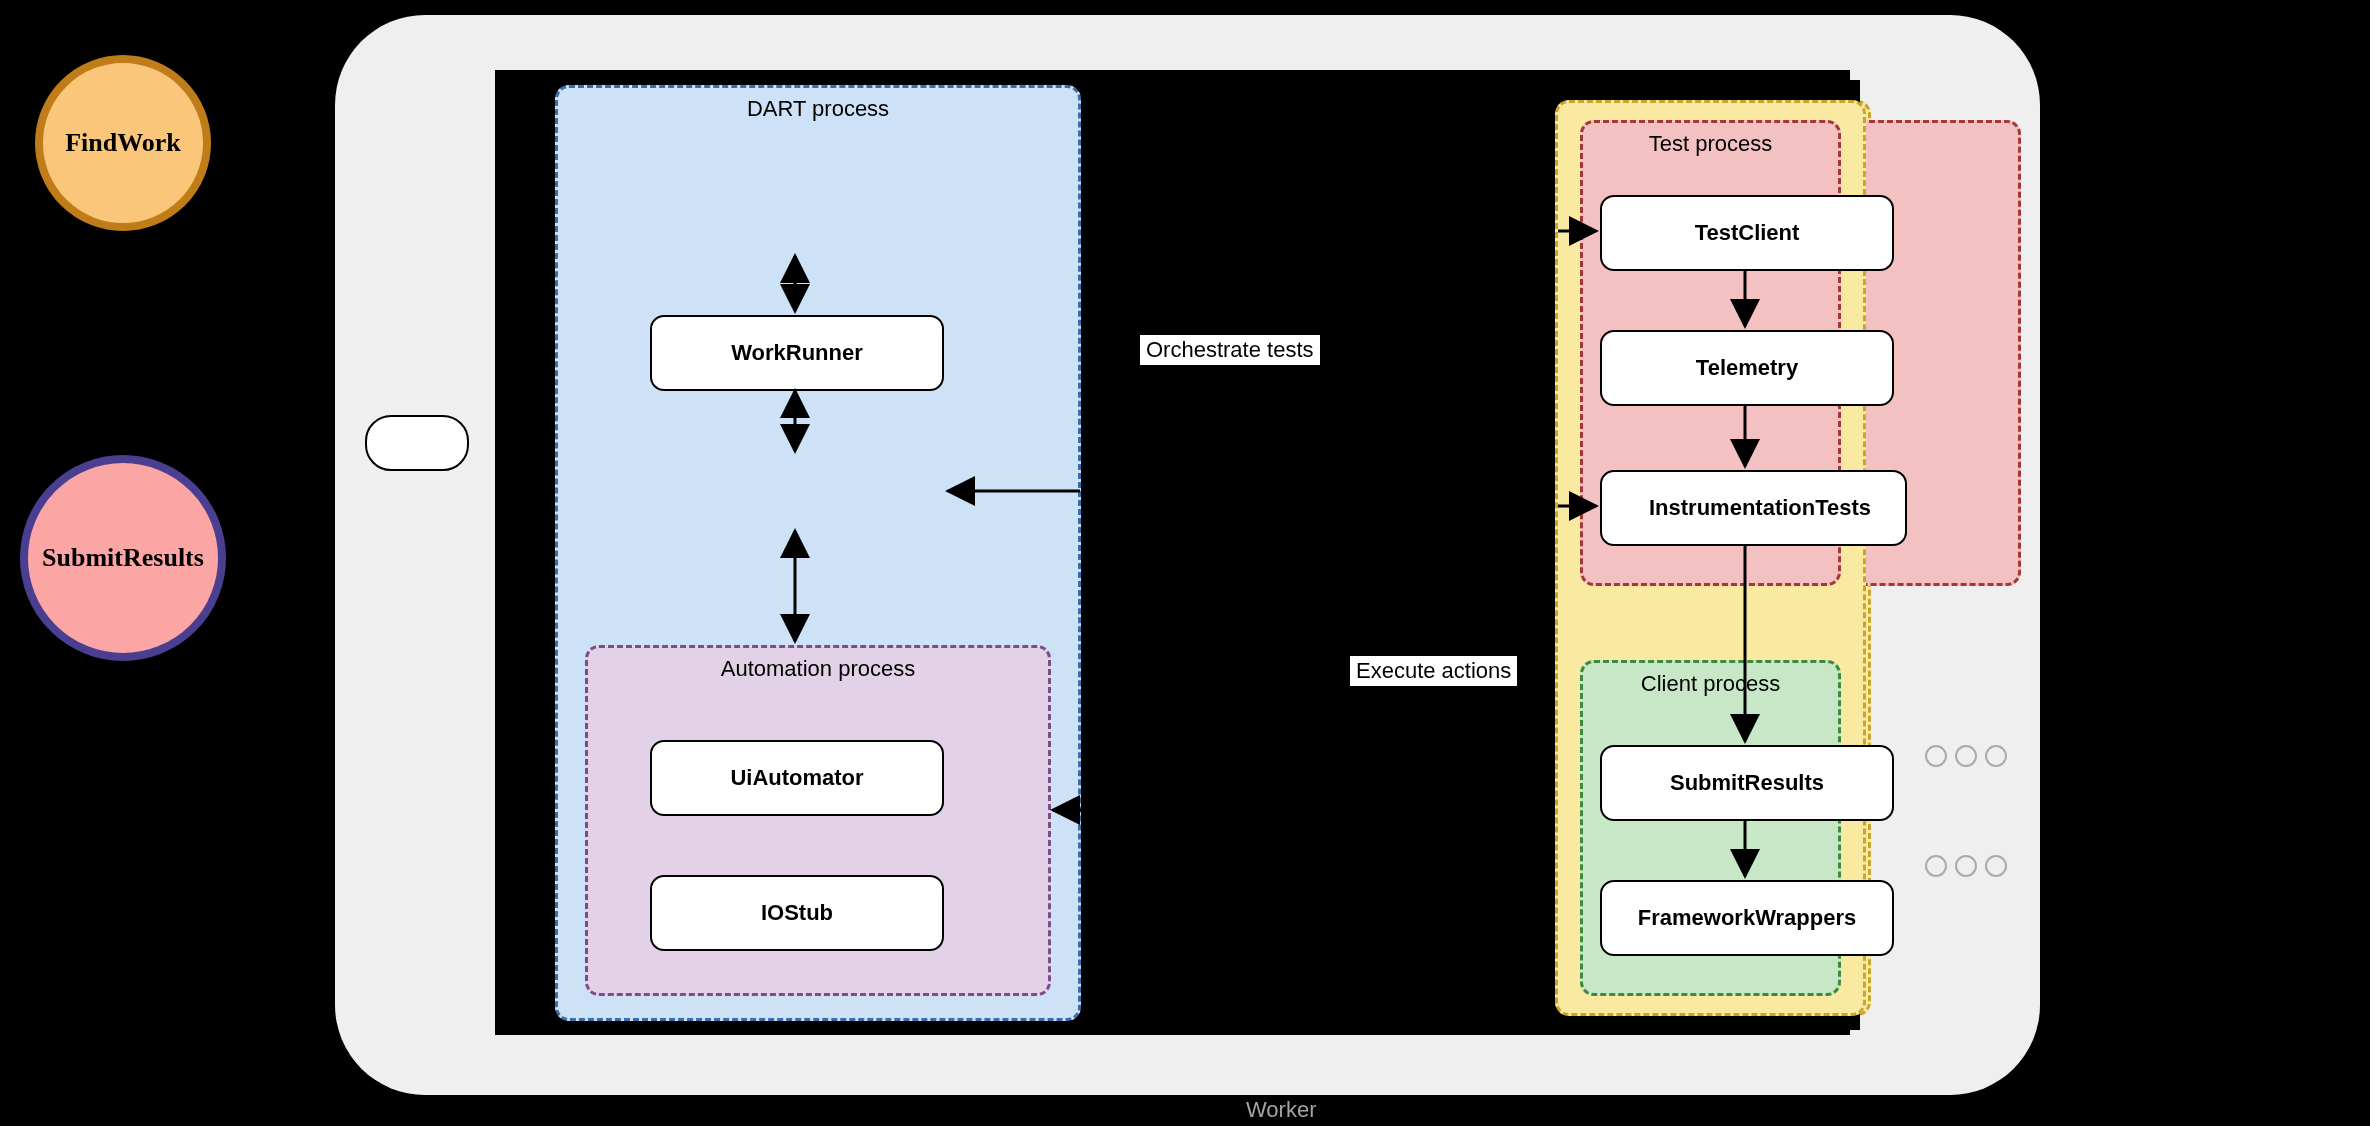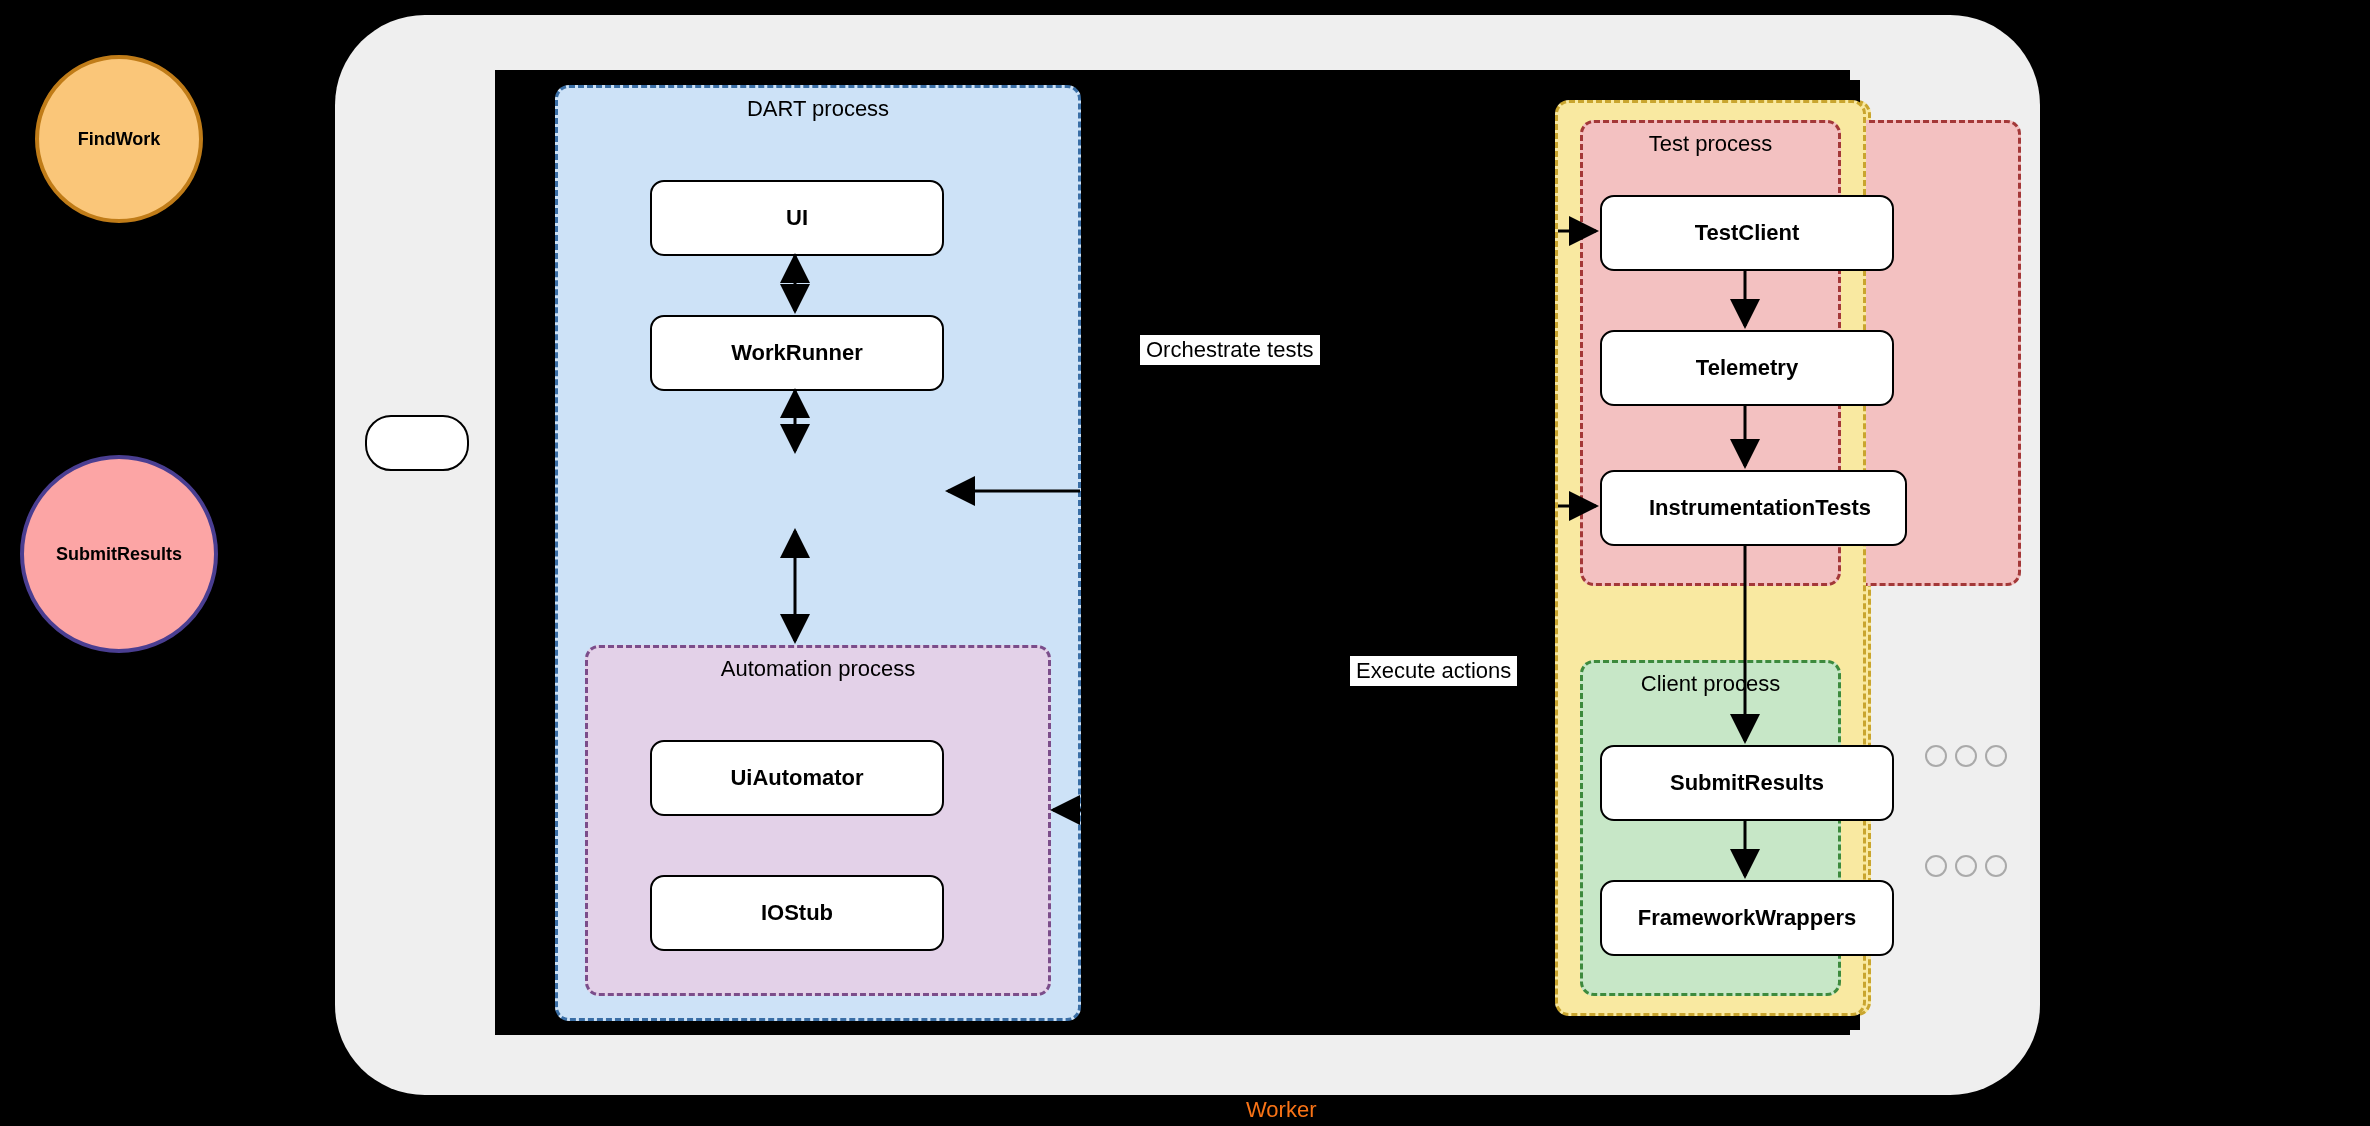--- a/index.html
+++ b/index.html
@@ -30,22 +30,23 @@
   }
 
   
   .circle {
     position: absolute;
     border-radius: 50%;
     display: flex;
     align-items: center;
     justify-content: center;
     font-weight: 700;
-    font-size: 18px;
-    border: 4px solid #737373;
+    font-size: 26px;
+    border: 8px solid #737373;
+    font-family: Liberation Serif, serif;
   }
   .circle.findwork {
     background: #fac679;
     border-color: #c07c18;
   }
   .circle.submitresults {
     background: #fca5a5;
     border-color: #4a3e91;
   }
 
@@ -173,35 +174,34 @@
   <div class="group outer" style="left:1555px; top:100px; width:305px; height:910px;"></div>
 
   <div class="group testp" style="left:1580px; top:120px; width:255px; height:460px;">
     <div class="title">Test process</div>
   </div>
 
   <div class="group client" style="left:1580px; top:660px; width:255px; height:330px;">
     <div class="title">Client process</div>
   </div>
 
-  <div class="node" style="left:650px; top:180px; width:290px; height:72px;">UI</div>
   <div class="node" style="left:650px; top:315px; width:290px; height:72px;">WorkRunner</div>
   <div class="node" style="left:650px; top:740px; width:290px; height:72px;">UiAutomator</div>
   <div class="node" style="left:650px; top:875px; width:290px; height:72px;">IOStub</div>
 
   <div class="node" style="left:1600px; top:195px; width:290px; height:72px;">TestClient</div>
   <div class="node" style="left:1600px; top:330px; width:290px; height:72px;">Telemetry</div>
   <div class="node" style="left:1600px; top:470px; width:290px; height:72px;padding-left:13px;">InstrumentationTests</div>
   <div class="node" style="left:1600px; top:745px; width:290px; height:72px;">SubmitResults</div>
   <div class="node" style="left:1600px; top:880px; width:290px; height:72px;">FrameworkWrappers</div>
 
   <div class="label" style="left:1140px; top:335px;">Orchestrate tests</div>
   <div class="label" style="left:1350px; top:636px;margin-top:20px;">Execute actions</div>
 
-  <div class="label" style="left:1240px; top:1095px; background:transparent; color:#f97316;">Worker</div>
+  <div class="label" style="left:1240px; top:1095px; background:transparent; color:#a3a3a3;">Worker</div>
 
   <svg class="arrows">
     <defs>
       <marker id="ah" markerWidth="12" markerHeight="12" refX="9" refY="5" orient="auto">
         <path d="M0,0 L10,5 L0,10 Z" fill="#000"></path>
       </marker>
       <marker id="ahstart" markerWidth="12" markerHeight="12" refX="1" refY="5" orient="auto">
         <path d="M10,0 L0,5 L10,10 Z" fill="#000"></path>
       </marker>
     </defs>

